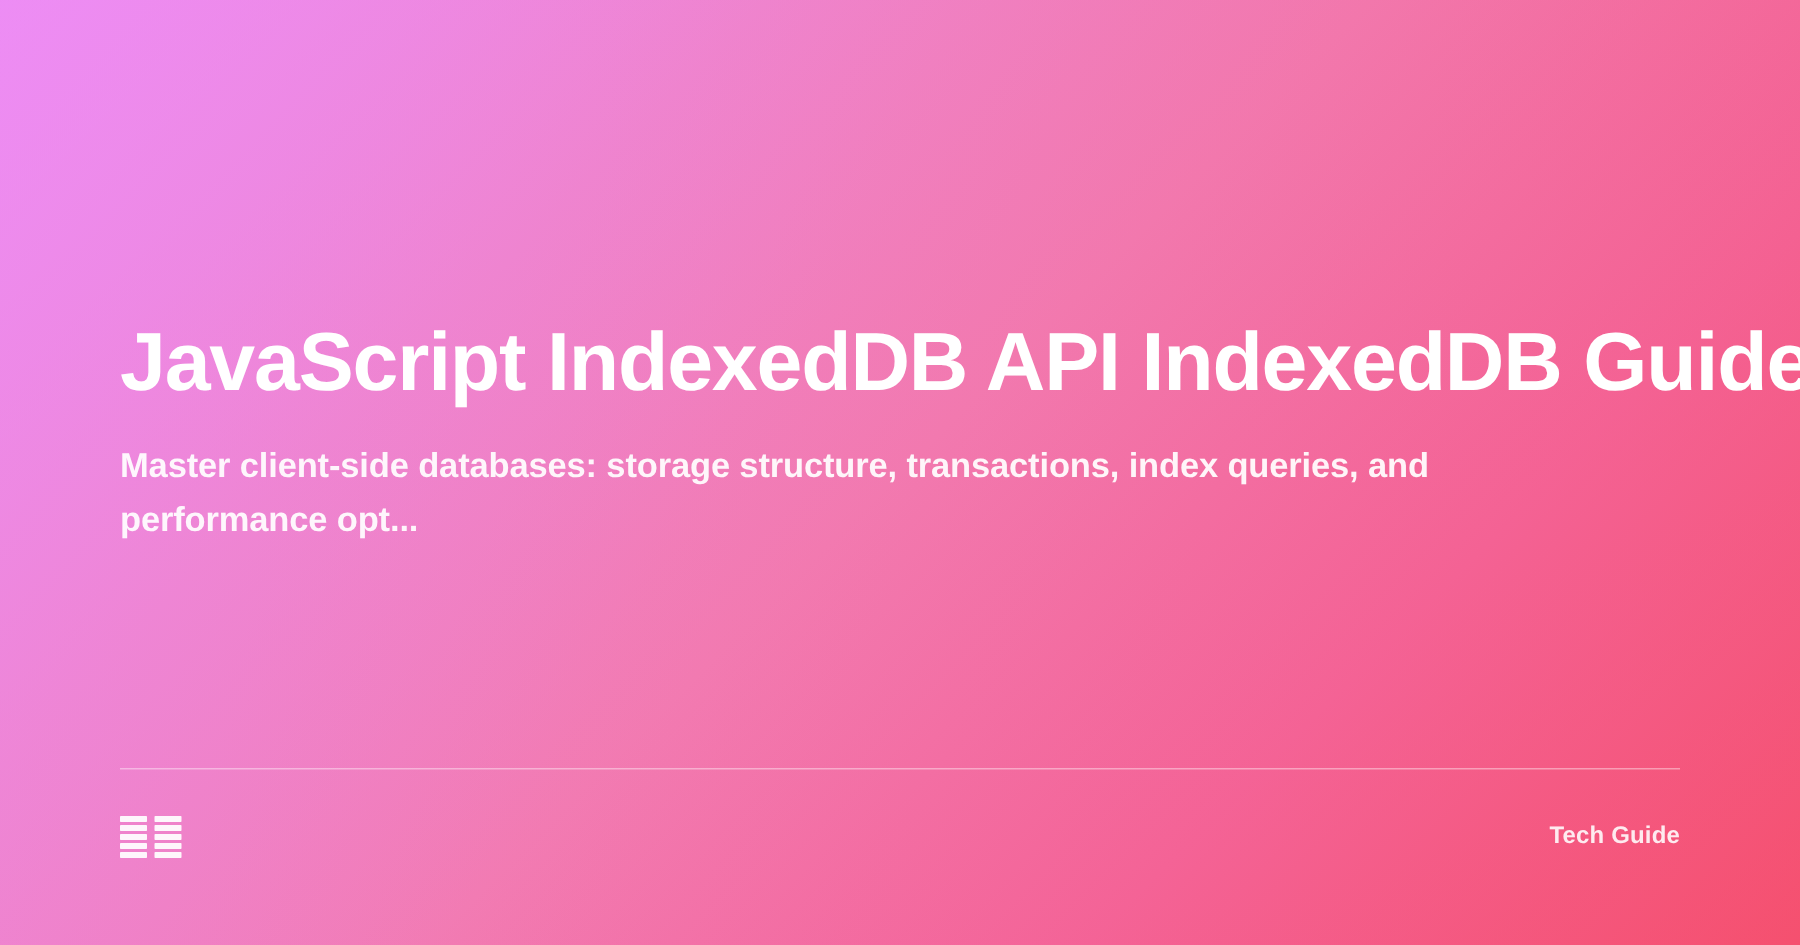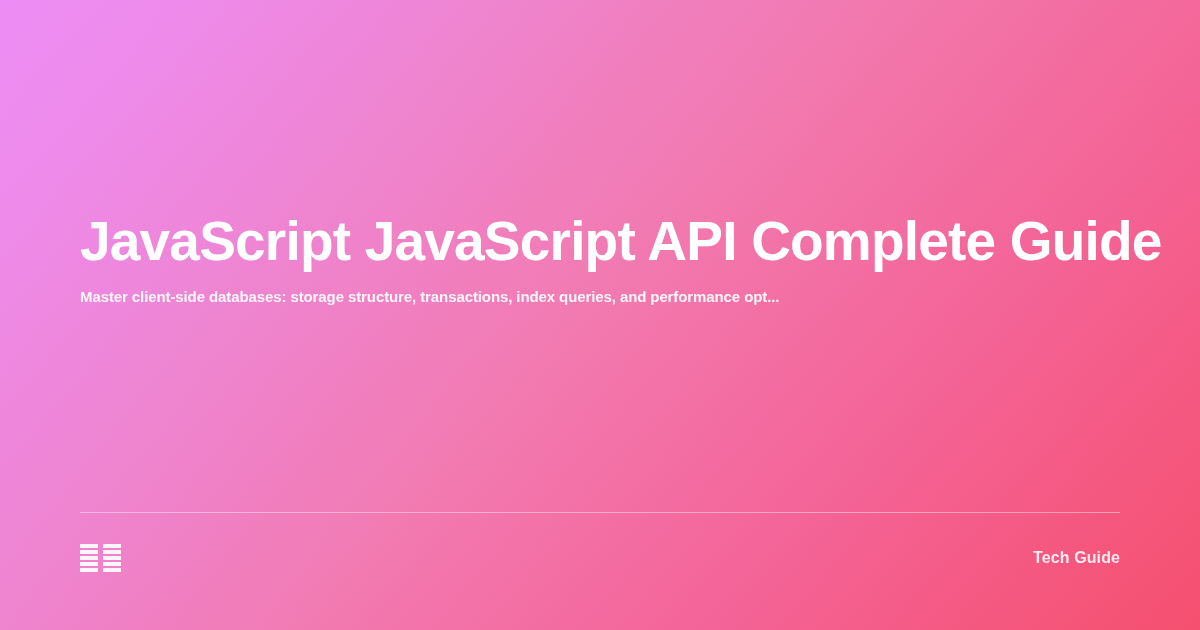--- a/index.html
+++ b/index.html
@@ -57,22 +57,22 @@
   .title {
     font-size: 55px;
     line-height: 66px;
     font-weight: bold;
     color: #ffffff;
     letter-spacing: -0.8px;
     white-space: nowrap;
   }
 
   .subtitle {
-    margin-top: 5px;
-    font-size: 15px;
+    margin-top: 18px;
+    font-size: 23px;
     line-height: 36px;
     font-weight: bold;
     color: rgba(255,255,255,0.93);
     max-width: 980px;
     letter-spacing: -0.1px;
   }
 
   .footer {
     position: absolute;
     left: 0;
@@ -116,21 +116,21 @@
 </style>
 </head>
 <body>
 
 <div class="og-card">
   <div class="gradient-overlay"></div>
 
   <div class="content">
 
     <div class="headline-block">
-      <h1 class="title">JavaScript JavaScript API Complete Guide</h1>
+      <h1 class="title">JavaScript IndexedDB API IndexedDB Guide</h1>
       <p class="subtitle">Master client-side databases: storage structure, transactions, index queries, and performance opt...</p>
     </div>
 
     <div class="footer">
       <div class="footer-row">
 
         <div class="brand-logo">
           <div class="logo-col">
             <span class="logo-bar"></span>
             <span class="logo-bar"></span>

